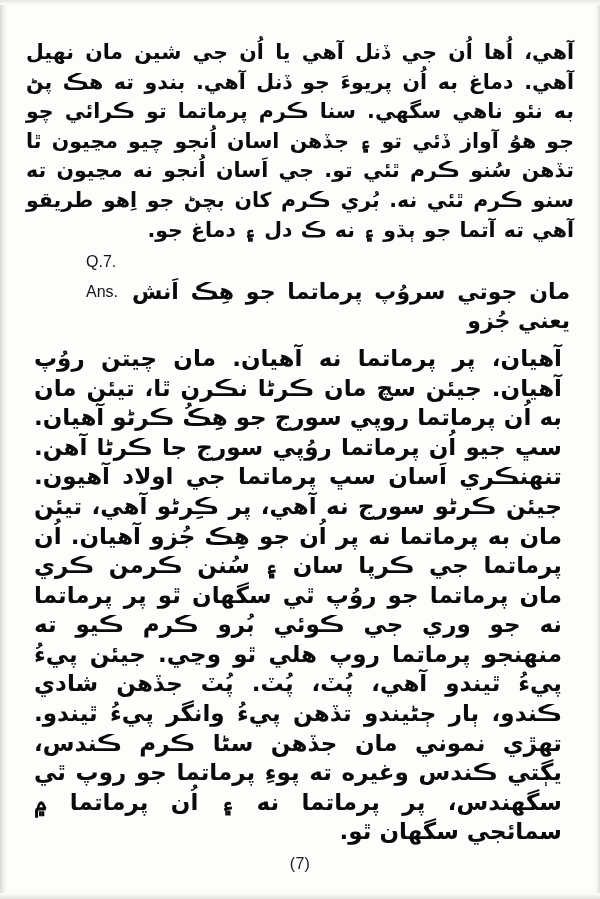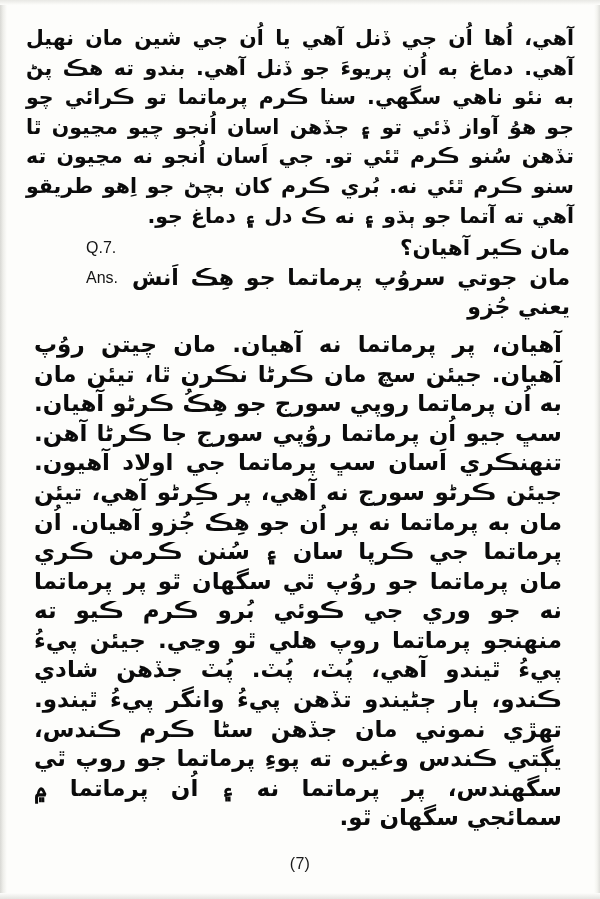--- a/index.html
+++ b/index.html
@@ -48,21 +48,21 @@
   .scan-edge-bottom {
     position: absolute;
     bottom: 0; left: 0;
     width: 600px; height: 6px;
     background: linear-gradient(to top, #e4e4e0 0%, #fdfdfb 100%);
     pointer-events: none;
   }
 
   .content {
     position: absolute;
-    top: 22px;
+    top: 36px;
     left: 26px;
     width: 548px;
     height: 850px;
   }
 
   
   .para {
     direction: rtl;
     text-align: justify;
     text-align-last: right;
@@ -170,21 +170,20 @@
   <div class="scan-edge-right"></div>
   <div class="scan-edge-top"></div>
   <div class="scan-edge-bottom"></div>
 
   <div class="content">
 
     <p class="para first-block">آهي، اُها اُن جي ڏنل آهي يا اُن جي شين مان نهيل آهي. دماغ به اُن پريوءَ جو ڏنل آهي. بندو ته هڪ پڻ به نئو ناهي سگهي. سنا ڪرم پرماتما تو ڪرائي چو جو هوُ آواز ڏئي تو ۽ جڏهن اسان اُنجو چيو مڃيون ٿا تڏهن سُنو ڪرم ٿئي تو. جي اَسان اُنجو نه مڃيون ته سنو ڪرم ٿئي نه. بُري ڪرم کان بچڻ جو اِهو طريقو آهي ته آتما جو ٻڌو ۽ نه ڪ دل ۽ دماغ جو.</p>
 
     <div class="qa-row">
       <div class="qa-label">Q.7.</div>
-      <div class="qa-text question">مان ڪير آهيان؟</div>
     </div>
 
     <div class="answer-first-line">
       <div class="qa-label">Ans.</div>
       <div class="qa-text">مان جوتي سروُپ پرماتما جو هِڪ اَنش يعني جُزو</div>
     </div>
 
     <p class="answer-block">آهيان، پر پرماتما نه آهيان. مان چيتن روُپ آهيان. جيئن سچ مان ڪرڻا نڪرن ٿا، تيئن مان به اُن پرماتما روپي سورج جو هِڪُ ڪرڻو آهيان. سڀ جيو اُن پرماتما روُپي سورج جا ڪرڻا آهن. تنهنڪري اَسان سڀ پرماتما جي اولاد آهيون. جيئن ڪرڻو سورج نه آهي، پر ڪِرڻو آهي، تيئن مان به پرماتما نه پر اُن جو هِڪ جُزو آهيان. اُن پرماتما جي ڪرپا سان ۽ سُنن ڪرمن ڪري مان پرماتما جو روُپ ٿي سگهان ٿو پر پرماتما نه جو وري جي ڪوئي بُرو ڪرم ڪيو ته منهنجو پرماتما روپ هلي ٿو وڃي. جيئن پيءُ پيءُ ٿيندو آهي، پُٽ، پُٽ. پُٽ جڏهن شادي ڪندو، ٻار ڄڻيندو تڏهن پيءُ وانگر پيءُ ٿيندو. تهڙي نموني مان جڏهن سڻا ڪرم ڪندس، يڳتي ڪندس وغيره ته پوءِ پرماتما جو روپ ٿي سگهندس، پر پرماتما نه ۽ اُن پرماتما ۾ سمائجي سگهان ٿو.</p>
 
 

